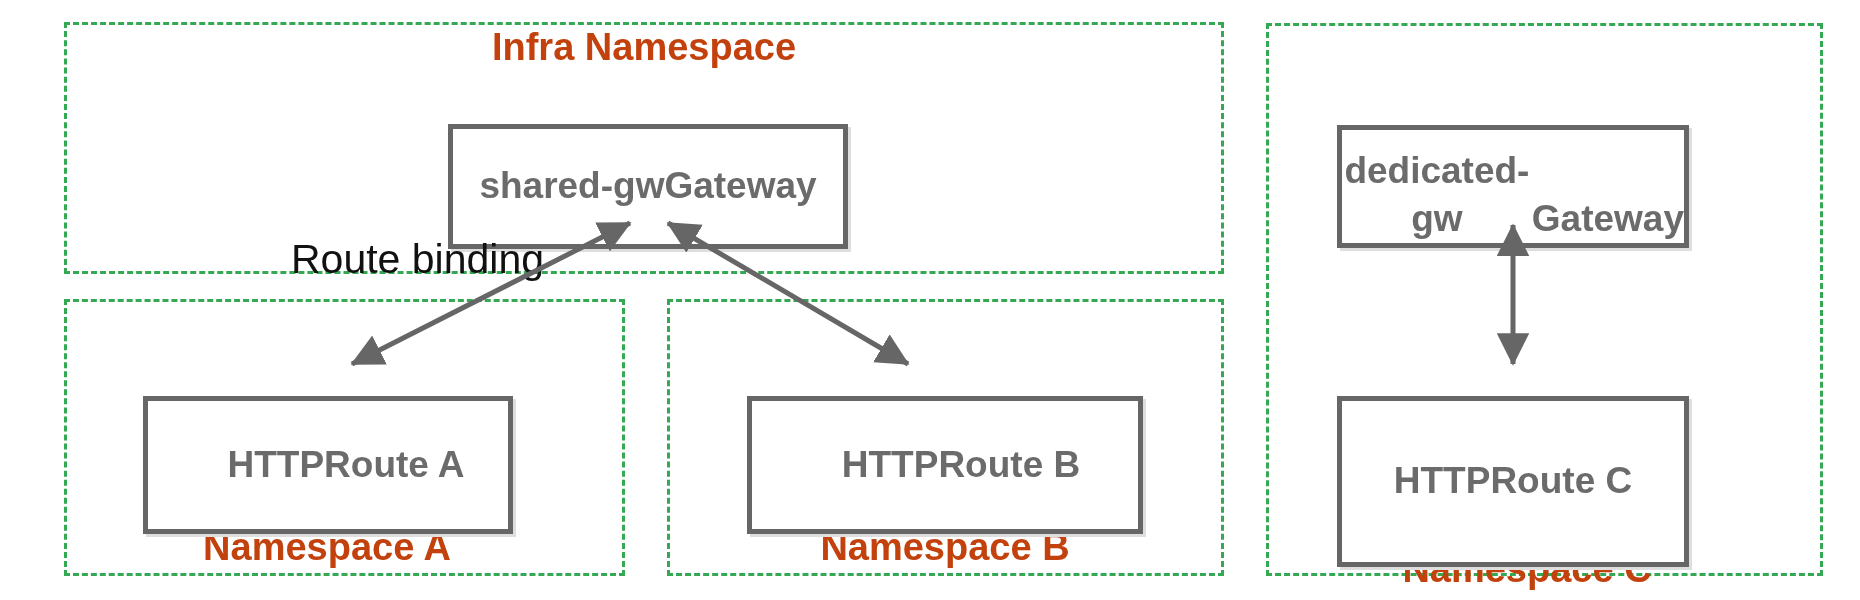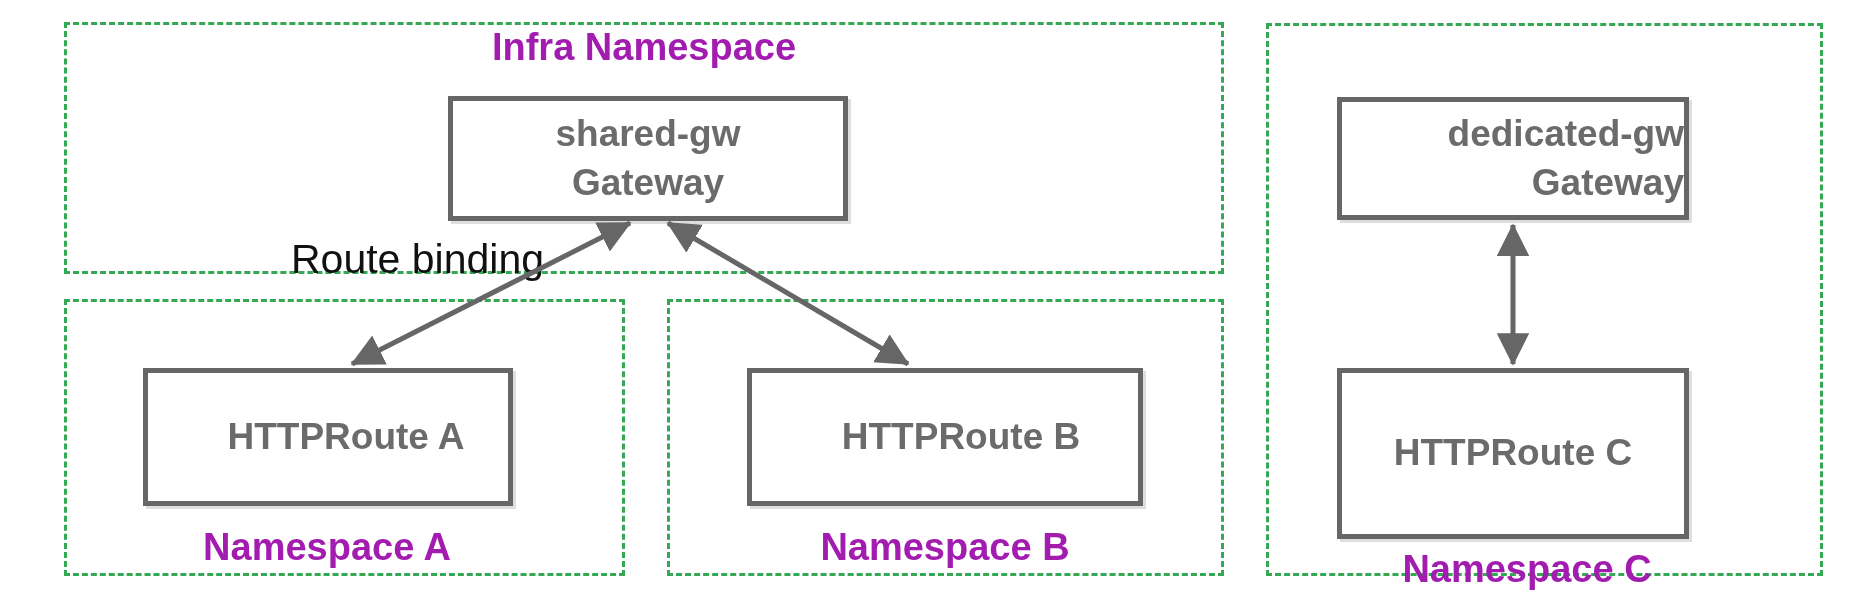--- a/index.html
+++ b/index.html
@@ -18,43 +18,44 @@
   
   .ns {
     position: absolute;
     border: 3px dashed #34A853;
     box-sizing: border-box;
     background: transparent;
   }
   
   .ns-label {
     position: absolute;
-    color: #a21caf;
+    color: #c2410c;
     font-size: 38px;
     font-weight: bold;
     text-align: center;
     white-space: nowrap;
     line-height: 1.1;
   }
   
   .node {
     position: absolute;
     border: 5px solid #666666;
     box-sizing: border-box;
     background: #ffffff;
     box-shadow: 3px 3px 0 0 #dedede;
     display: flex;
-    flex-direction: column;
+    flex-direction: row;
     align-items: center;
     justify-content: center;
     color: #6b6b6b;
     font-size: 37px;
     font-weight: bold;
     line-height: 1.3;
     text-align: center;
+    margin-top: 28px;
   }
   .annotation {
     position: absolute;
     color: #111111;
     font-size: 41px;
     font-weight: normal;
     white-space: nowrap;
   }
   .arrows {
     position: absolute;

